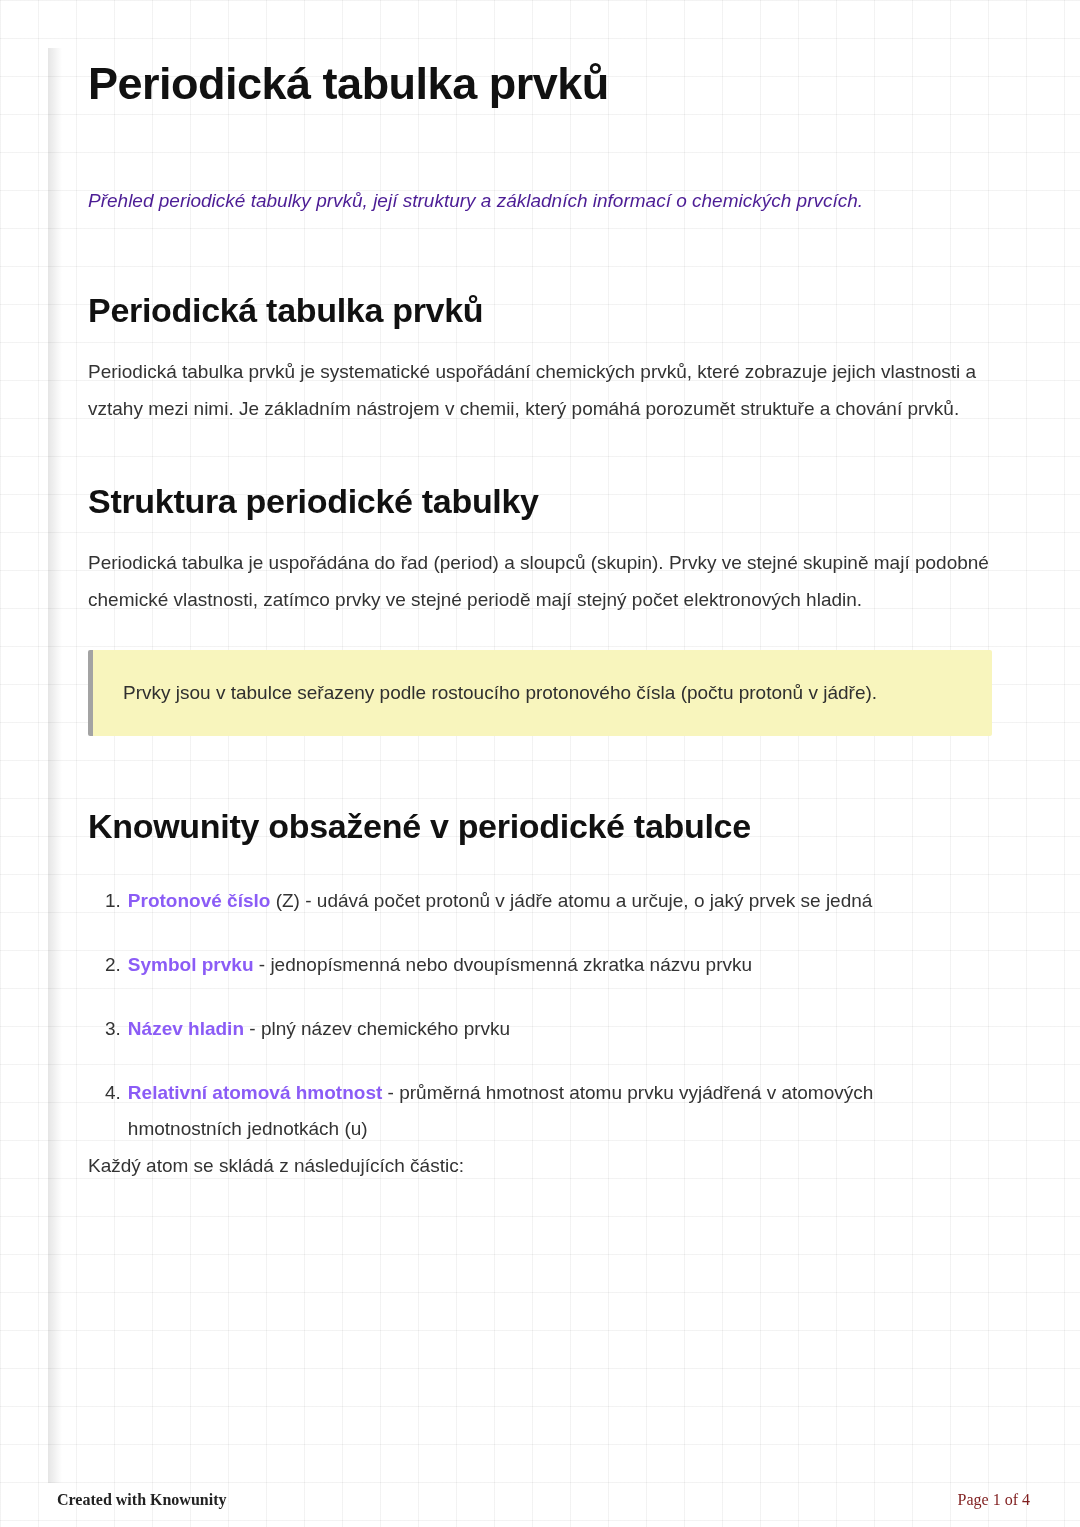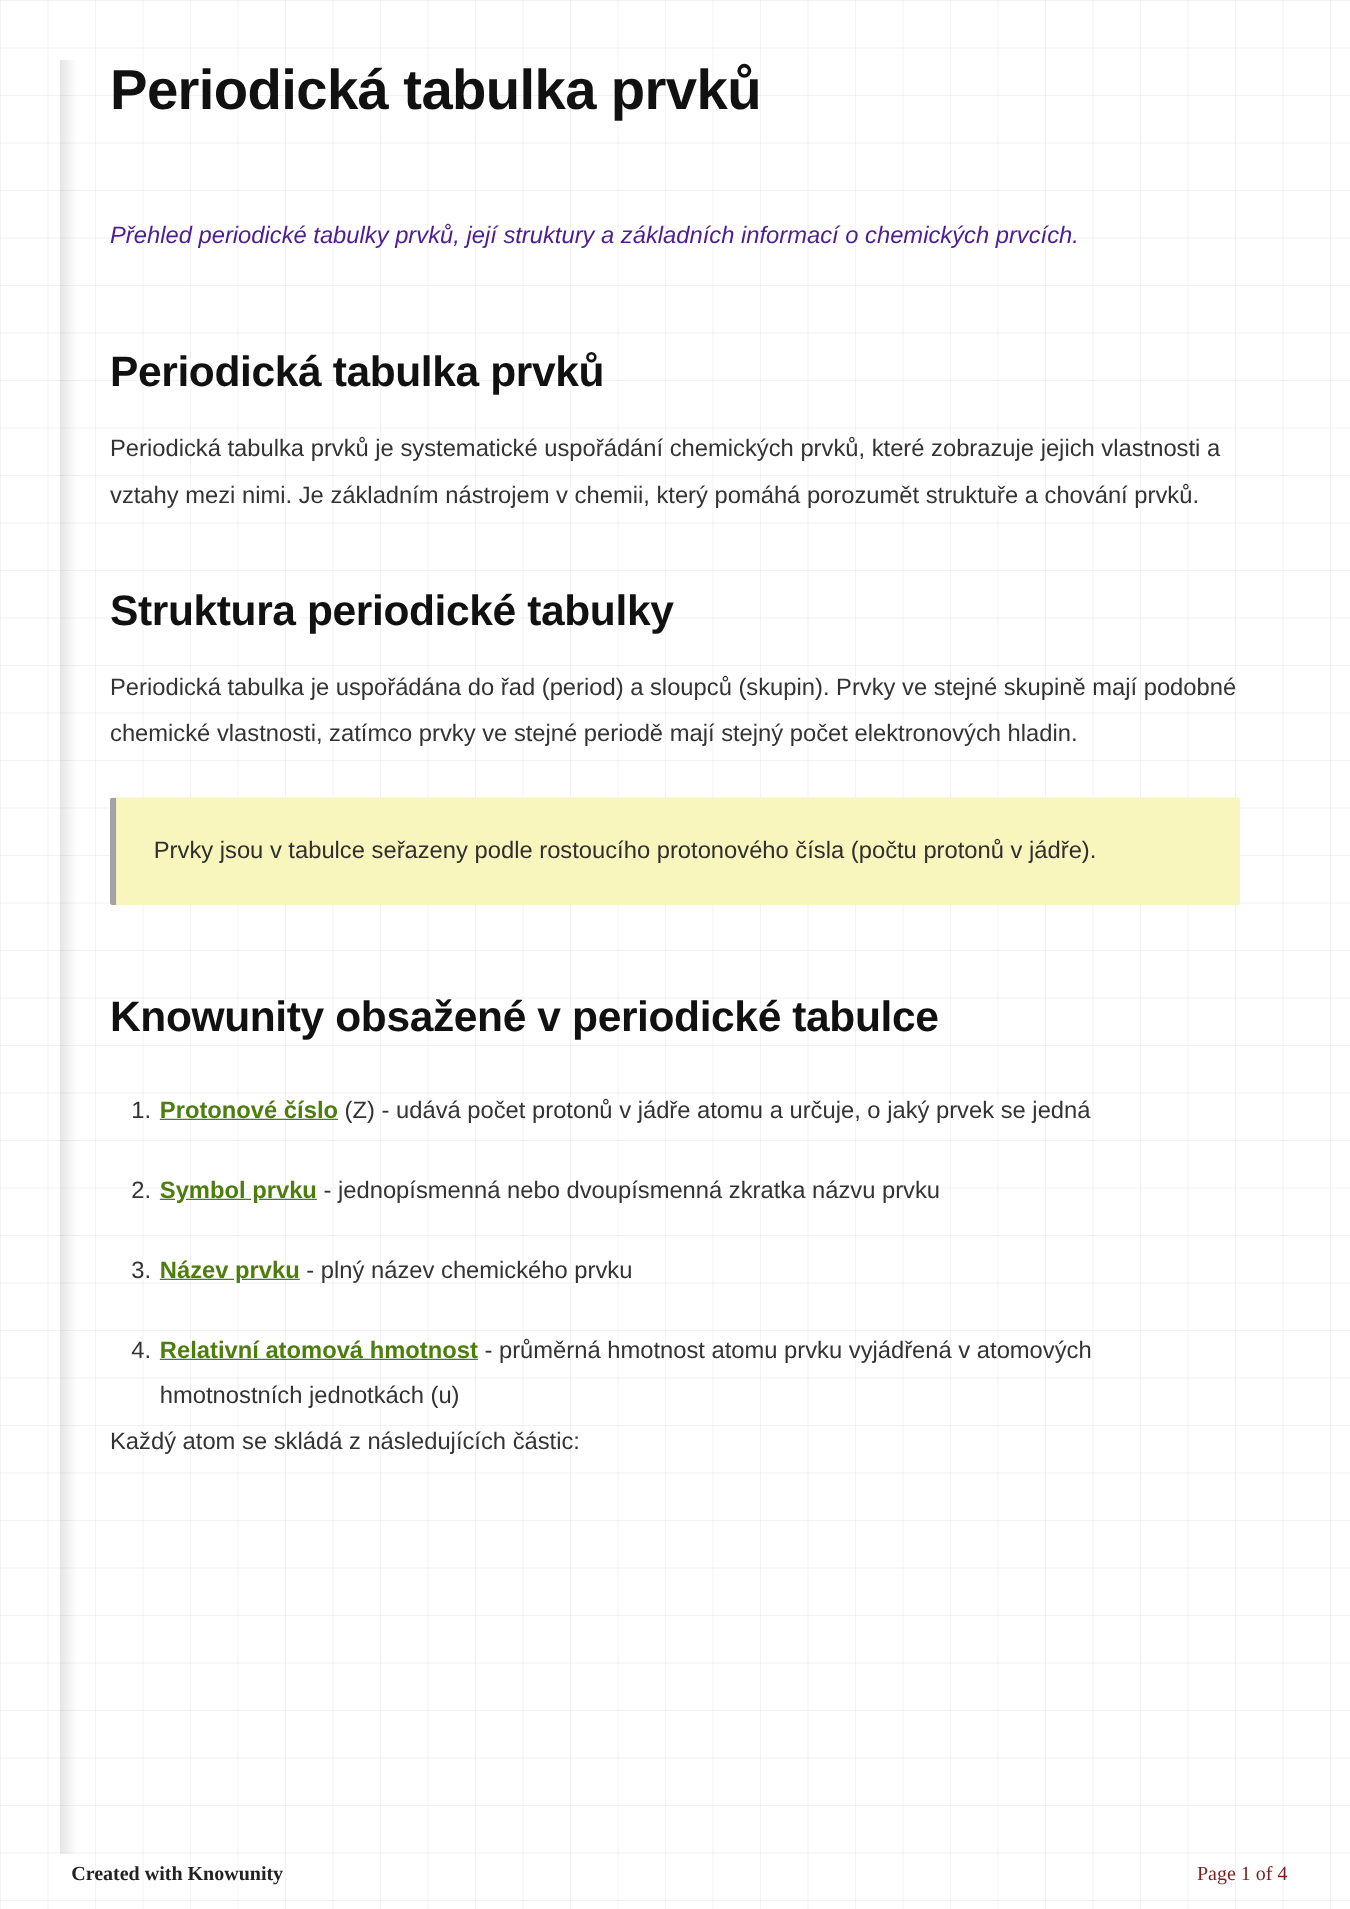--- a/index.html
+++ b/index.html
@@ -23,21 +23,21 @@
     position: absolute;
     left: 48px;
     top: 48px;
     bottom: 44px;
     width: 14px;
     background: linear-gradient(to right, rgba(0,0,0,0.10), rgba(0,0,0,0));
     pointer-events: none;
   }
   .content {
     position: relative;
-    margin: 0 88px;
+    margin: 12px 88px;
     padding-top: 44px;
     width: 904px;
   }
   h1 {
     margin: 0;
     font-size: 45px;
     line-height: 1.25;
     font-weight: 700;
     letter-spacing: -0.5px;
     color: #111111;
@@ -94,23 +94,22 @@
     color: #333333;
   }
   ol.info-list li:last-child {
     margin-bottom: 0;
   }
   ol.info-list .num {
     flex: 0 0 auto;
     margin-right: 7px;
   }
   ol.info-list .li-body b {
-    color: #4d7c0f;
+    color: #8b5cf6;
     font-weight: 700;
-    text-decoration: underline;
   }
   footer {
     position: absolute;
     left: 57px;
     right: 50px;
     bottom: 18px;
     display: flex;
     justify-content: space-between;
     align-items: flex-end;
     font-family: "Liberation Serif", "DejaVu Serif", serif;
@@ -152,21 +151,21 @@
     <li>
       <span class="num">1.</span>
       <span class="li-body"><b>Protonové číslo</b><span> (Z) - udává počet protonů v jádře atomu a určuje, o jaký prvek se jedná</span></span>
     </li>
     <li>
       <span class="num">2.</span>
       <span class="li-body"><b>Symbol prvku</b><span> - jednopísmenná nebo dvoupísmenná zkratka názvu prvku</span></span>
     </li>
     <li>
       <span class="num">3.</span>
-      <span class="li-body"><b>Název prvku</b><span> - plný název chemického prvku</span></span>
+      <span class="li-body"><b>Název hladin</b><span> - plný název chemického prvku</span></span>
     </li>
     <li>
       <span class="num">4.</span>
       <span class="li-body"><b>Relativní atomová hmotnost</b><span> - průměrná hmotnost atomu prvku vyjádřená v atomových hmotnostních jednotkách (u)</span></span>
     </li>
   </ol>
 
   <p class="body">Každý atom se skládá z následujících částic:</p>
 
 </main>

